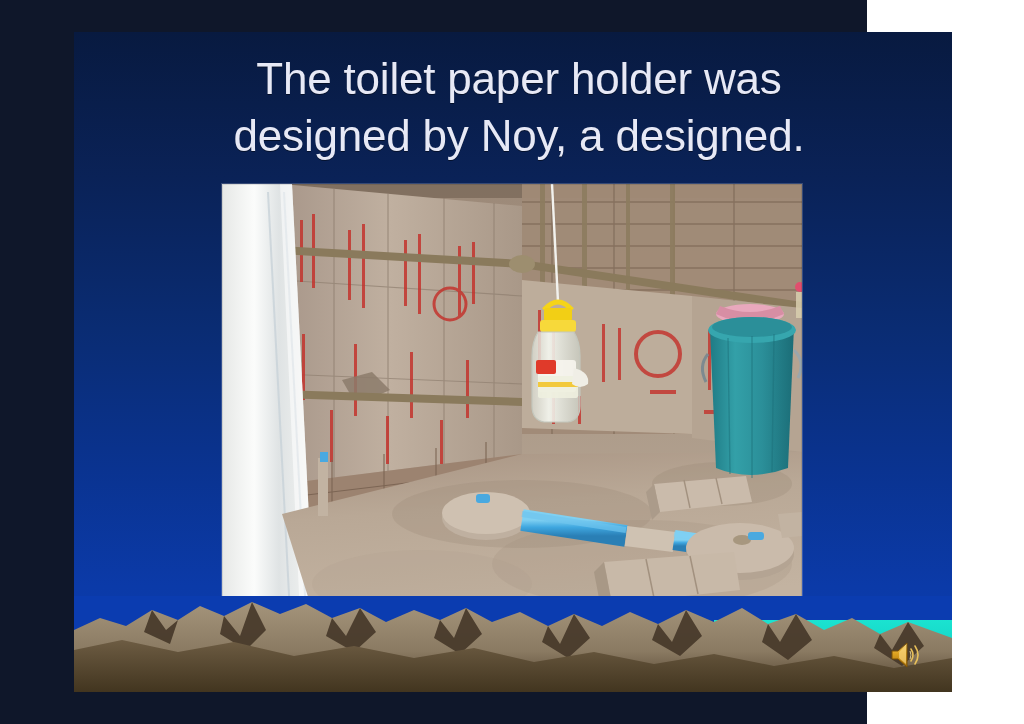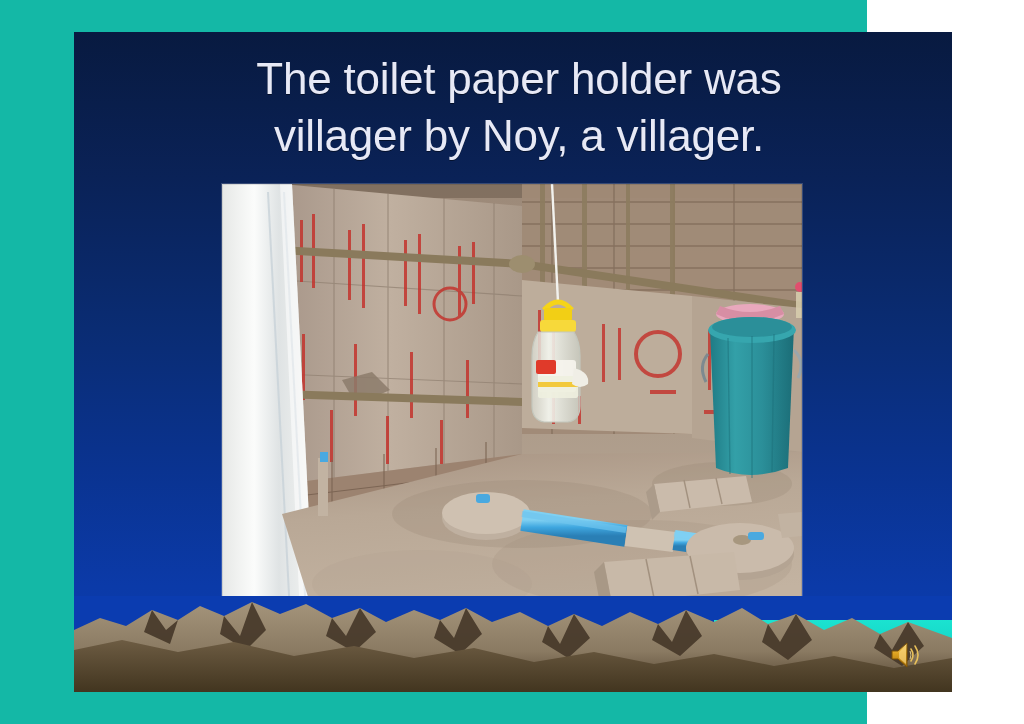--- a/index.html
+++ b/index.html
@@ -10,21 +10,21 @@
     height: 724px;
     background: #ffffff;
     font-family: "Liberation Sans", sans-serif;
     overflow: hidden;
   }
 
   #page {
     position: relative;
     width: 867px;
     height: 724px;
-    background: #14b8a6;
+    background: #0f172a;
   }
 
   
   #slide {
     position: absolute;
     left: 74px;
     top: 32px;
     width: 878px;
     height: 660px;
     overflow: hidden;
@@ -98,21 +98,21 @@
 </style>
 </head>
 <body>
 
 <div id="page">
 
   <div id="slide">
 
     <div id="title-block">
       <span class="title-line">The toilet paper holder was</span>
-      <span class="title-line">villager by Noy, a villager.</span>
+      <span class="title-line">designed by Noy, a designed.</span>
     </div>
 
     <div id="photo">
       <svg viewBox="0 0 580 432" preserveAspectRatio="none">
         <defs>
           <linearGradient id="gFloor" x1="0" y1="0" x2="0.25" y2="1">
             <stop offset="0%" stop-color="#a89483"></stop>
             <stop offset="40%" stop-color="#b9a896"></stop>
             <stop offset="100%" stop-color="#c3b3a1"></stop>
           </linearGradient>

